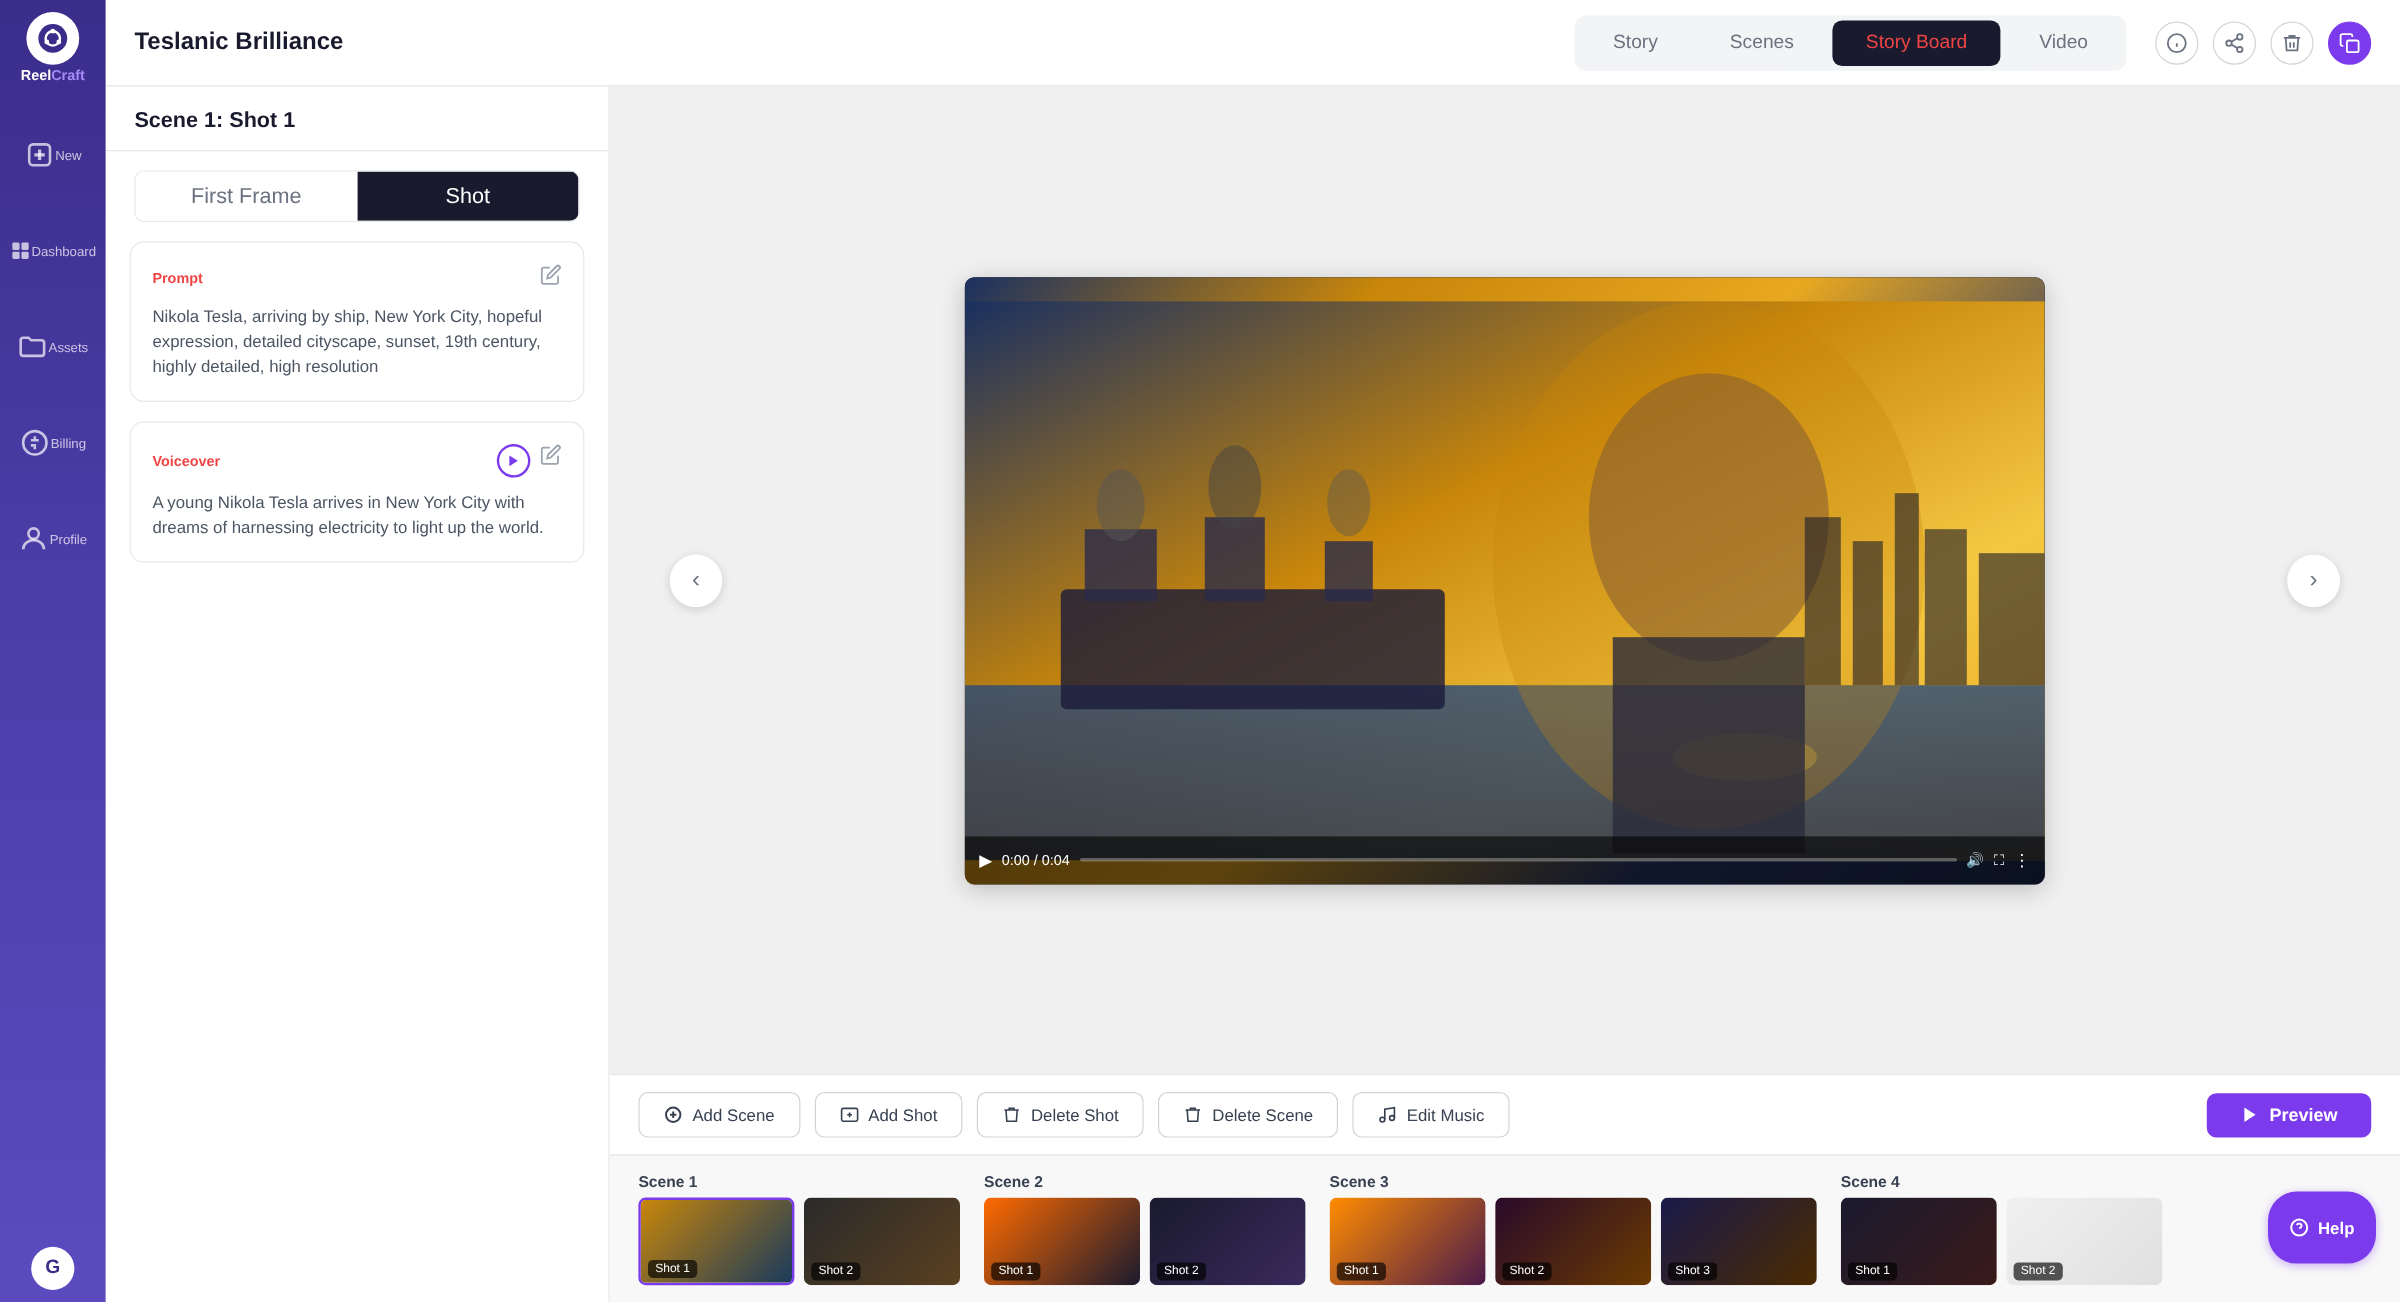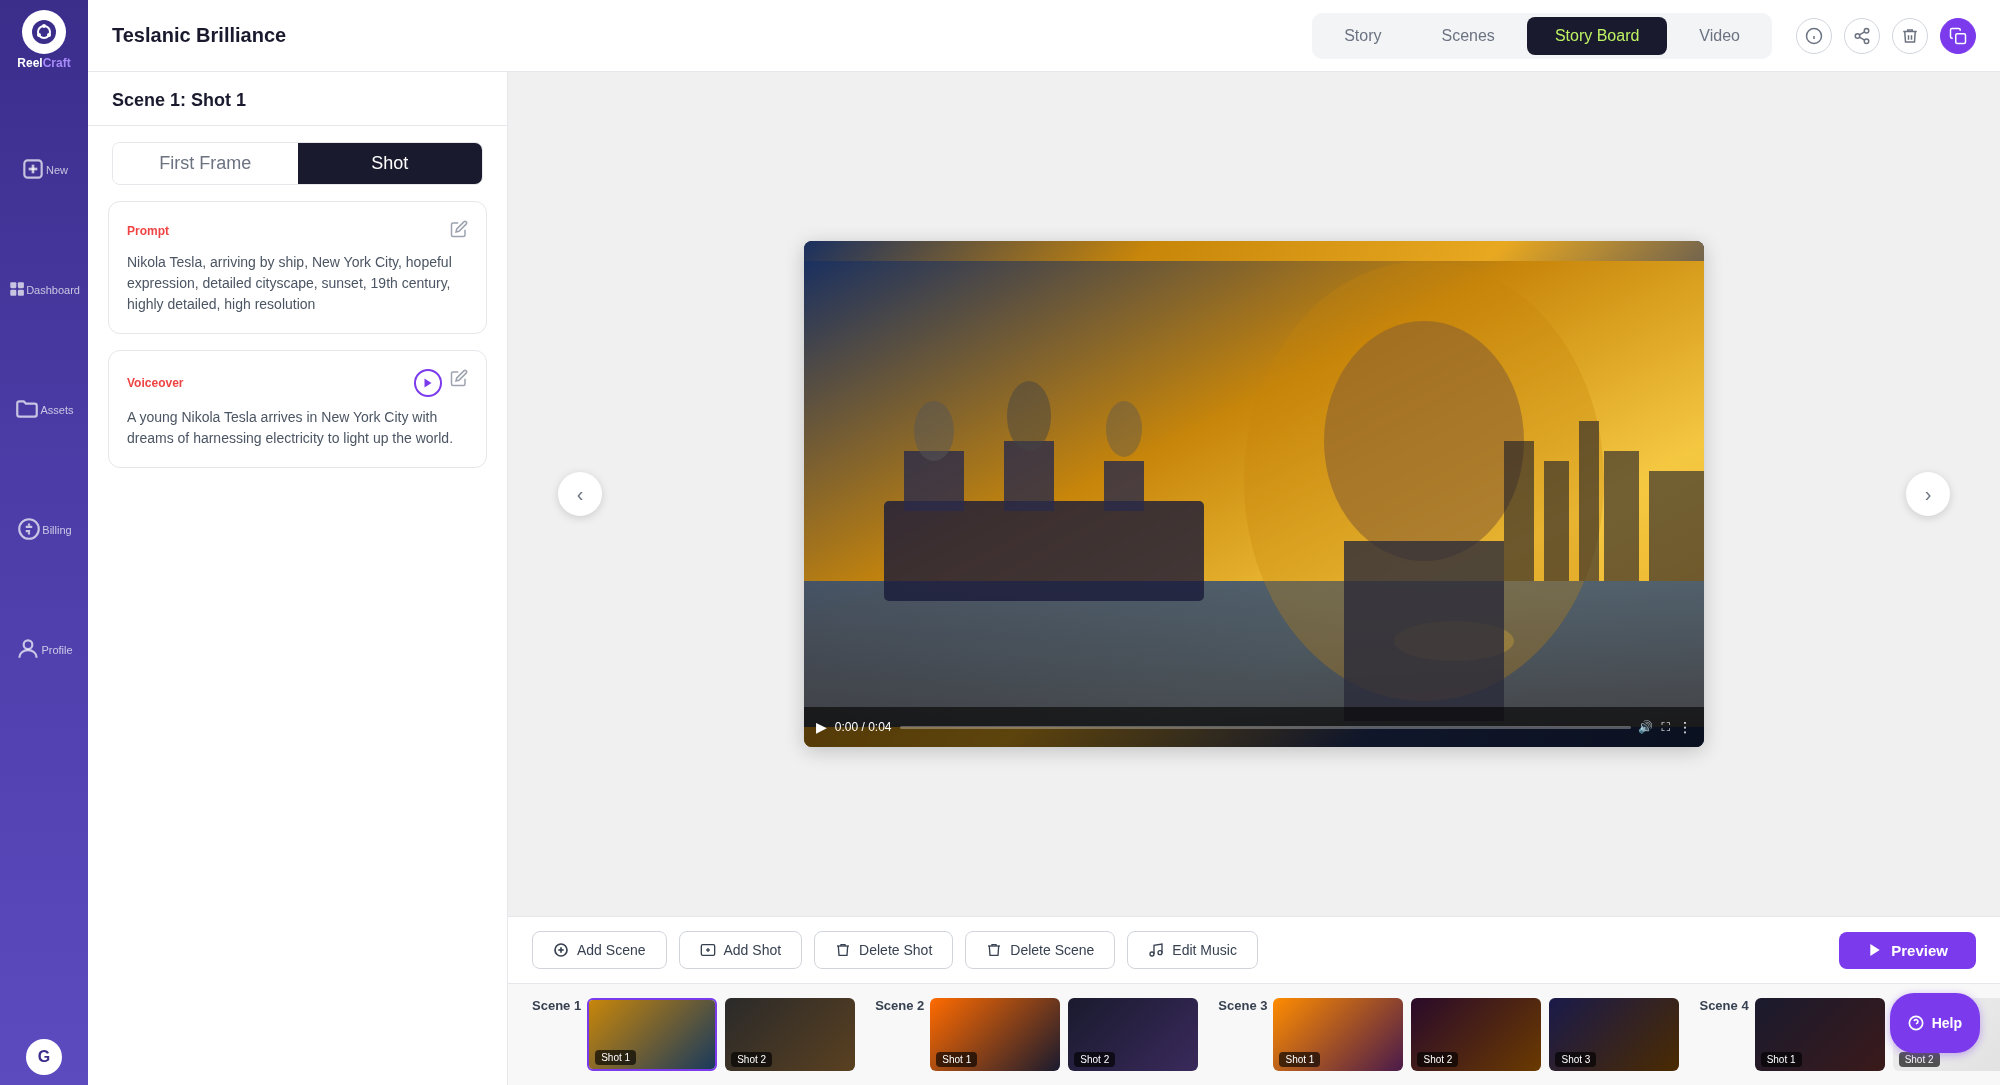--- a/index.html
+++ b/index.html
@@ -4,21 +4,20 @@
   <style>
     * { box-sizing: border-box; margin: 0; padding: 0; }
     body { font-family: -apple-system, BlinkMacSystemFont, 'Segoe UI', sans-serif; background: #f0f0f0; overflow: hidden; width: 2000px; height: 1085px; }
 
     
     .sidebar {
       position: absolute; left: 0; top: 0; width: 88px; height: 1085px;
       background: linear-gradient(180deg, #3b2d8a 0%, #4a3ba5 40%, #5b4bbf 100%);
       display: flex; flex-direction: column; align-items: center; padding: 10px 0;
       z-index: 10;
-      gap: 40px;
     }
     .sidebar-logo {
       width: 60px; height: 60px; display: flex; flex-direction: column; align-items: center; justify-content: center;
       margin-bottom: 20px;
     }
     .logo-icon {
       width: 44px; height: 44px; background: white; border-radius: 50%;
       display: flex; align-items: center; justify-content: center; margin-bottom: 2px;
     }
     .logo-icon svg { width: 28px; height: 28px; }
@@ -47,21 +46,21 @@
       position: absolute; left: 88px; top: 0; right: 0; height: 72px;
       background: white; display: flex; align-items: center; padding: 0 24px;
       border-bottom: 1px solid #e5e7eb; z-index: 9;
     }
     .header-title { font-size: 20px; font-weight: 600; color: #1a1a2e; margin-right: auto; }
     .nav-tabs { display: flex; gap: 4px; background: #f3f4f6; border-radius: 10px; padding: 4px; }
     .nav-tab {
       padding: 10px 28px; border-radius: 8px; font-size: 16px; font-weight: 500;
       cursor: pointer; color: #6b7280; border: none; background: transparent;
     }
-    .nav-tab.active { background: #1a1a2e; color: #bef264; }
+    .nav-tab.active { background: #1a1a2e; color: #ef4444; }
     .header-actions { display: flex; gap: 12px; margin-left: 24px; align-items: center; }
     .header-icon-btn {
       width: 36px; height: 36px; border-radius: 50%; border: 1.5px solid #d1d5db;
       background: white; display: flex; align-items: center; justify-content: center;
       cursor: pointer; color: #6b7280;
     }
     .header-icon-btn.accent { background: #7c3aed; border-color: #7c3aed; color: white; }
 
     
     .left-panel {
@@ -146,21 +145,21 @@
       border: none; border-radius: 8px; font-size: 15px; font-weight: 600;
       display: flex; align-items: center; gap: 8px; cursor: pointer;
     }
 
     
     .filmstrip {
       background: #f8f8f8; padding: 14px 24px; border-top: 1px solid #e5e7eb;
       overflow-x: auto; white-space: nowrap;
     }
     .filmstrip-inner { display: flex; gap: 20px; }
-    .scene-group { display: inline-flex; gap: 6px; }
+    .scene-group { display: inline-flex; flex-direction: column; gap: 6px; }
     .scene-group-label { font-size: 13px; font-weight: 600; color: #374151; }
     .scene-shots { display: flex; gap: 8px; }
     .shot-thumb {
       width: 130px; height: 73px; border-radius: 6px; overflow: hidden;
       position: relative; background: #2a2a4a; flex-shrink: 0;
     }
     .shot-thumb.active { border: 2px solid #7c3aed; }
     .shot-label {
       position: absolute; bottom: 4px; left: 6px;
       background: rgba(0,0,0,0.65); color: white; font-size: 10px;

